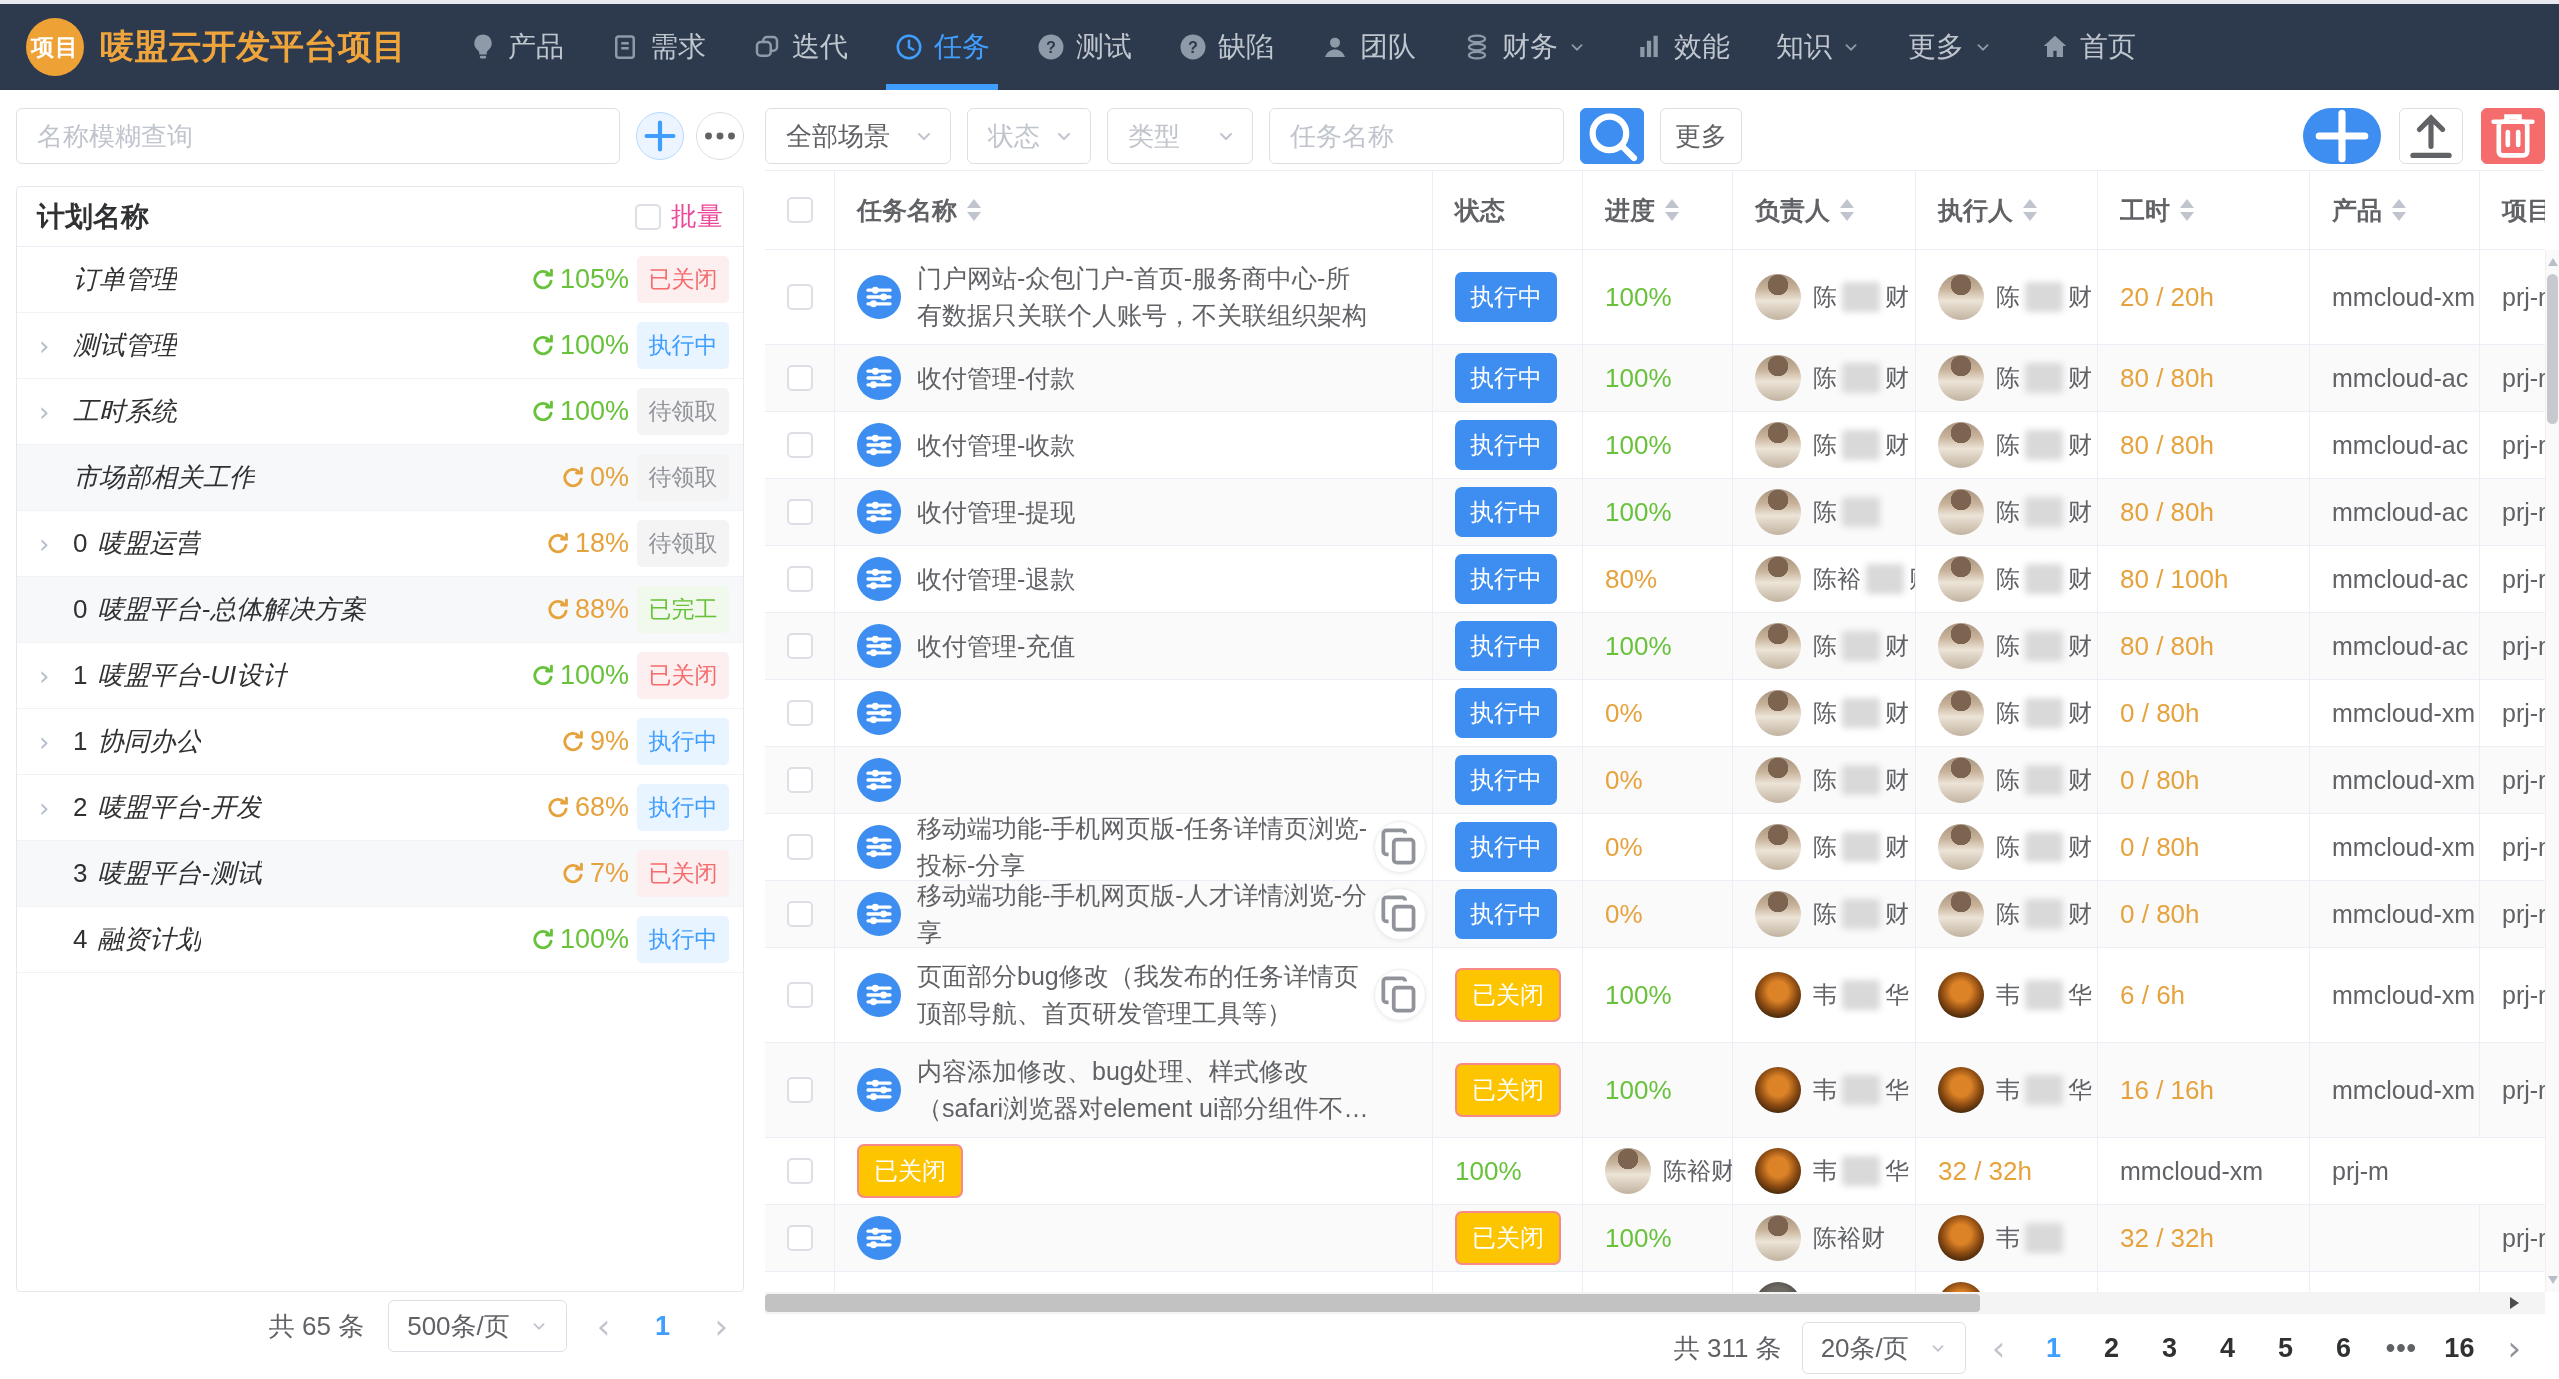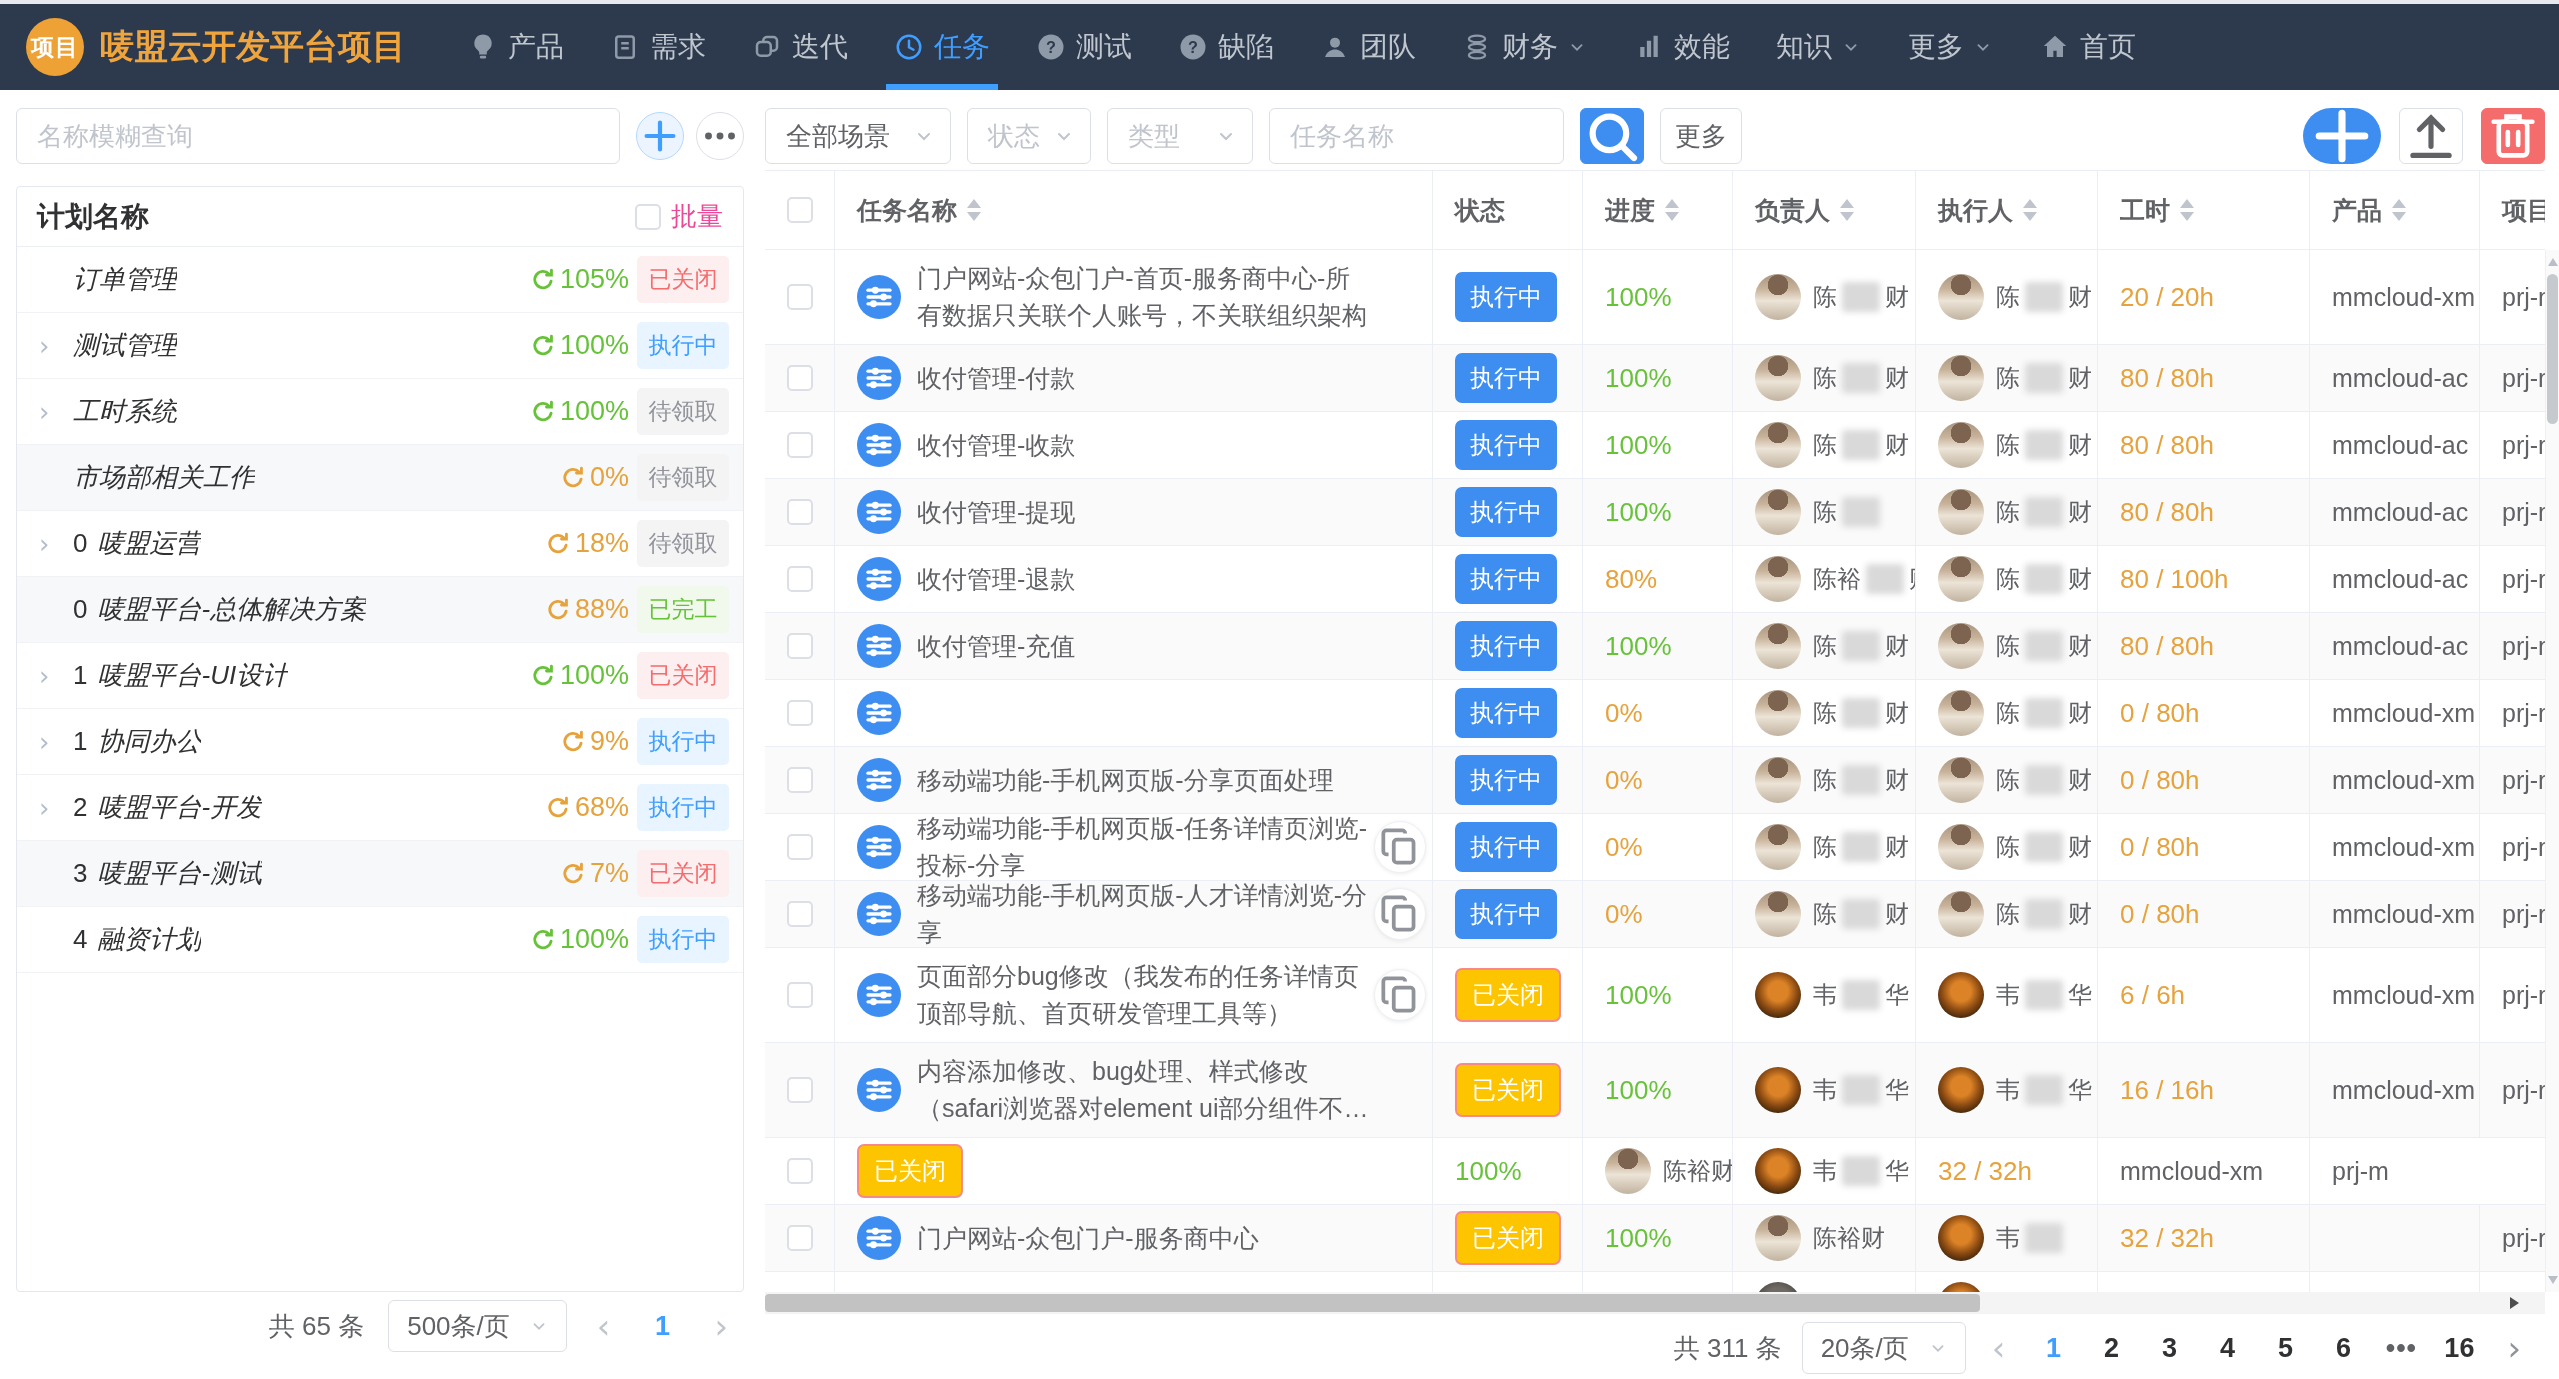--- a/index.html
+++ b/index.html
@@ -1073,21 +1073,20 @@
                   <line x1="6" y1="15.7" x2="18" y2="15.7"></line>
                 </g>
                 <g fill="#fff">
                   <circle cx="10" cy="8.3" r="1.9"></circle>
                   <circle cx="14.5" cy="12" r="1.9"></circle>
                   <circle cx="9" cy="15.7" r="1.9"></circle>
                 </g>
               </svg>
             </i>
           </span>
-      <span class="tname">移动端功能-手机网页版-分享页面处理</span>
 
     </div>
     <div class="tc c-status">
           <span class="tbadge tb-running">执行中</span>
         </div>
     <div class="tc c-prog">
           <span class="tprog warn">0%</span>
         </div>
     <div class="tc c-owner">
           <span class="av av-chen"></span>
@@ -1412,21 +1411,20 @@
                   <line x1="6" y1="15.7" x2="18" y2="15.7"></line>
                 </g>
                 <g fill="#fff">
                   <circle cx="10" cy="8.3" r="1.9"></circle>
                   <circle cx="14.5" cy="12" r="1.9"></circle>
                   <circle cx="9" cy="15.7" r="1.9"></circle>
                 </g>
               </svg>
             </i>
           </span>
-      <span class="tname">门户网站-众包门户-服务商中心</span>
 
     </div>
     <div class="tc c-status">
           <span class="tbadge tb-closed">已关闭</span>
         </div>
     <div class="tc c-prog">
           <span class="tprog ok">100%</span>
         </div>
     <div class="tc c-owner">
           <span class="av av-chen"></span>

